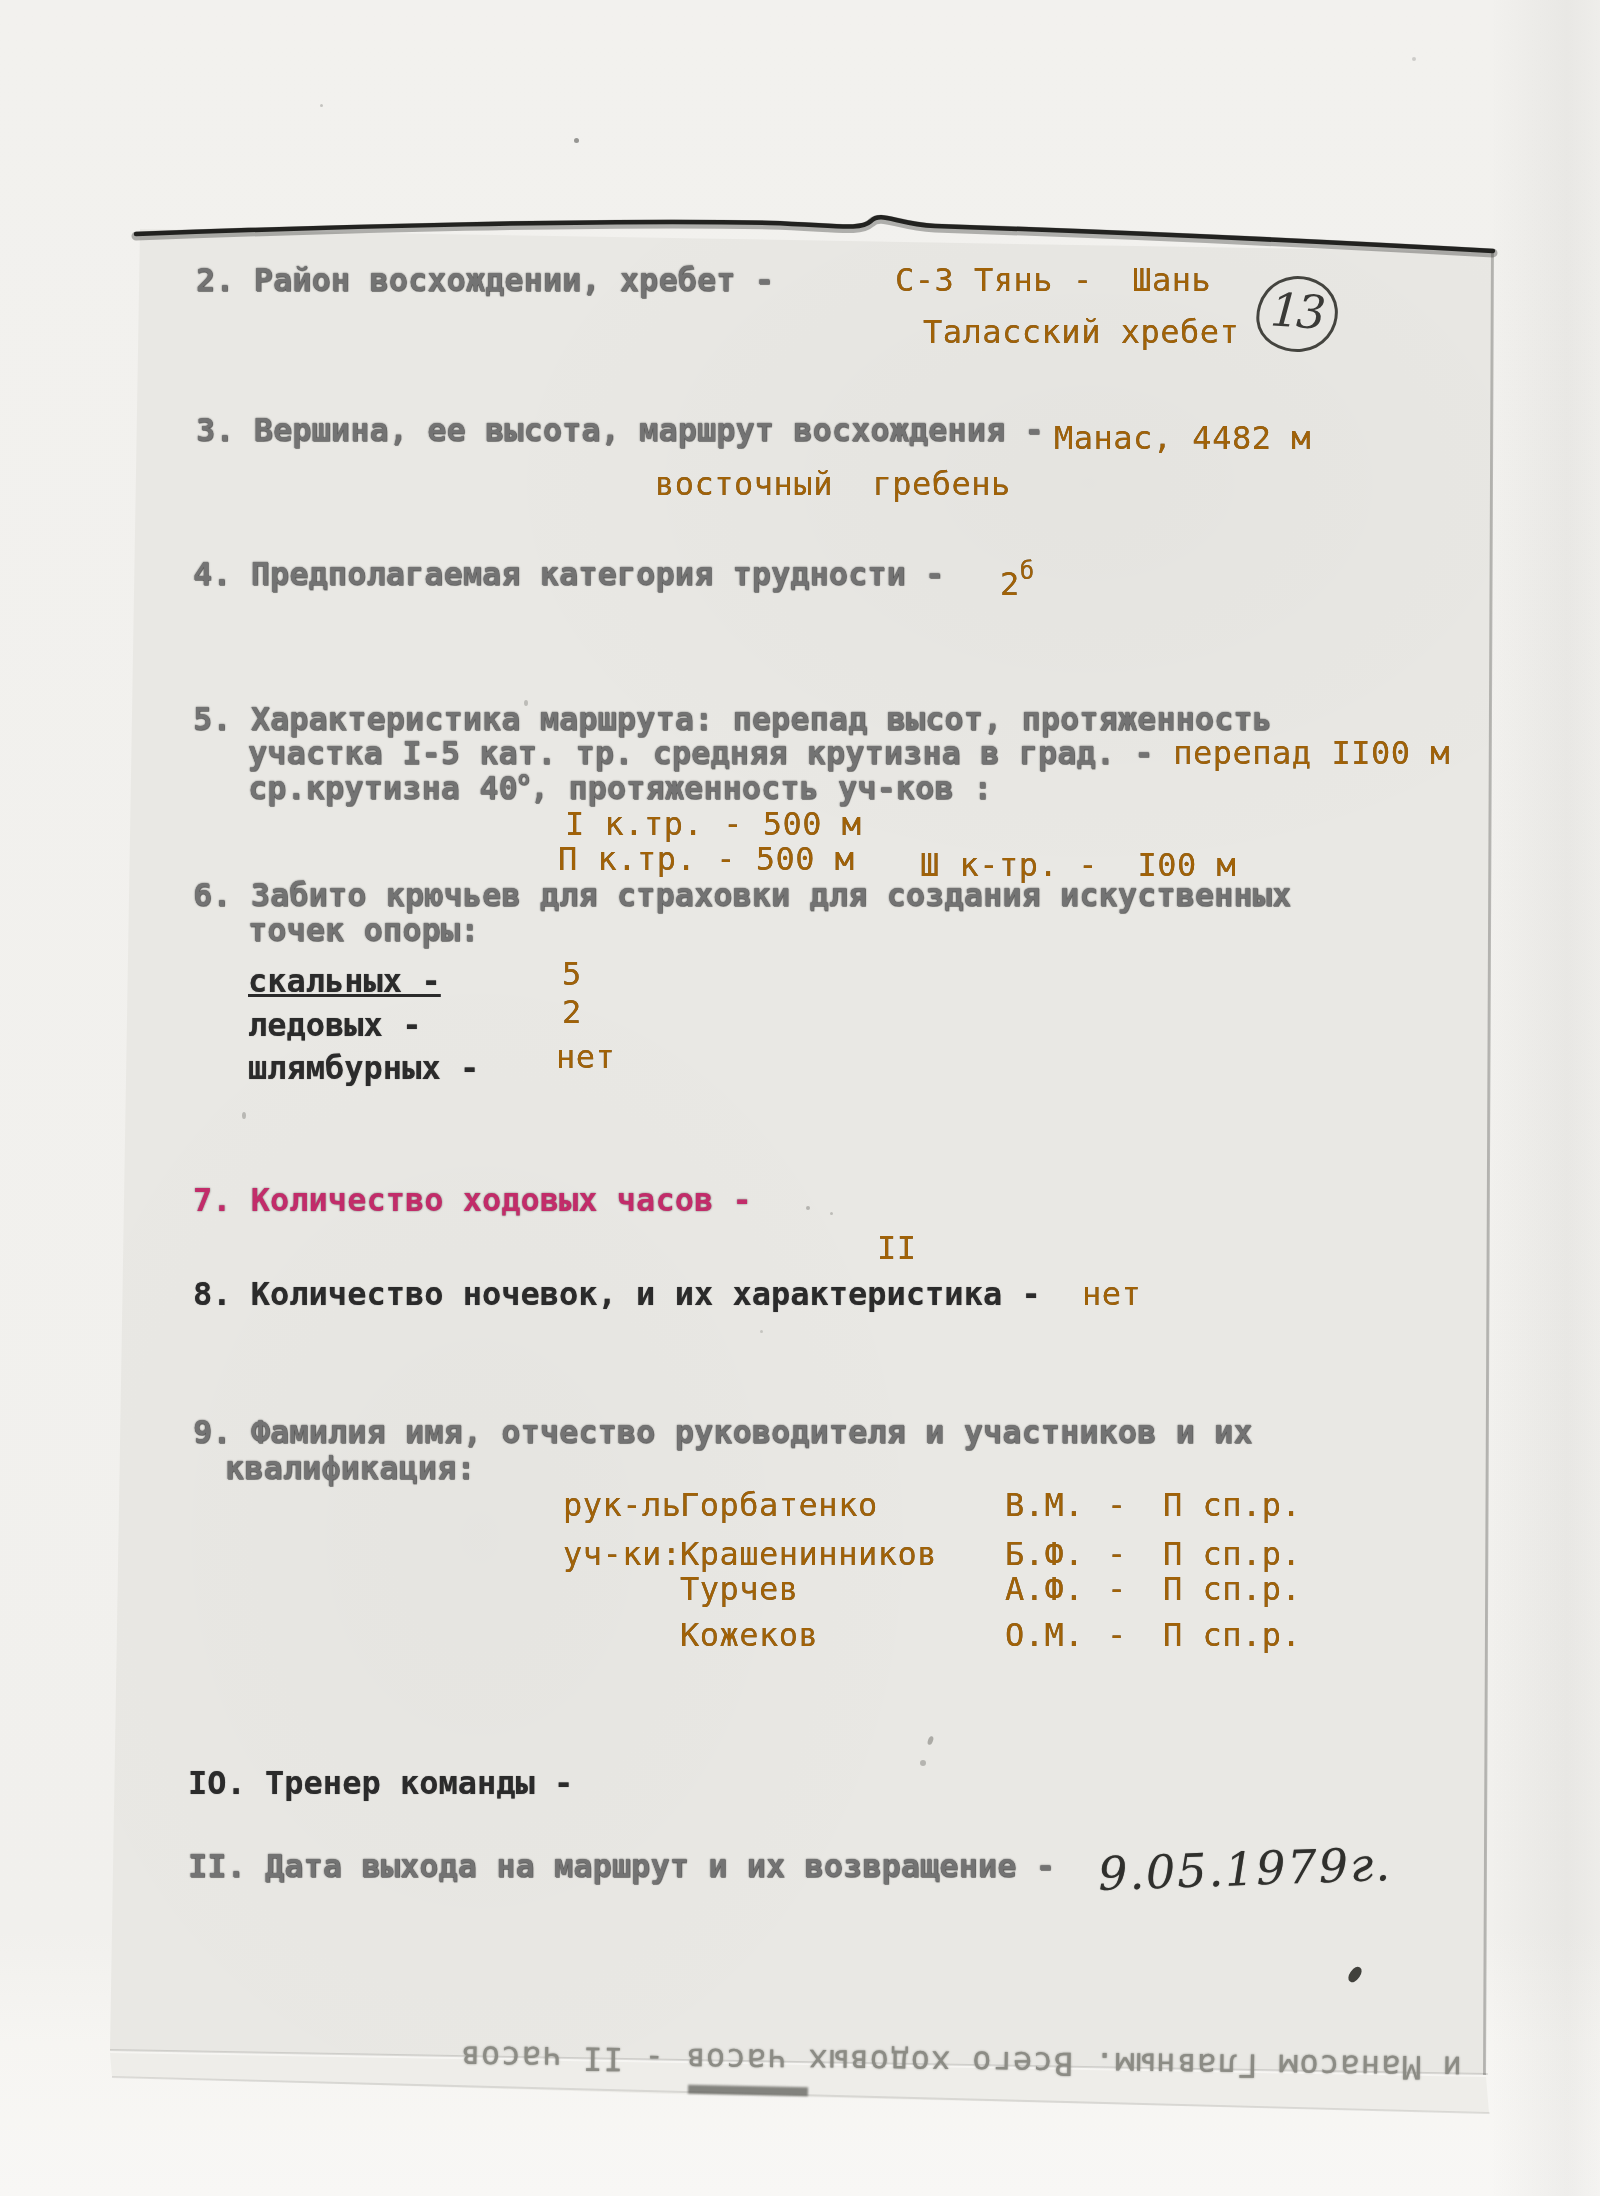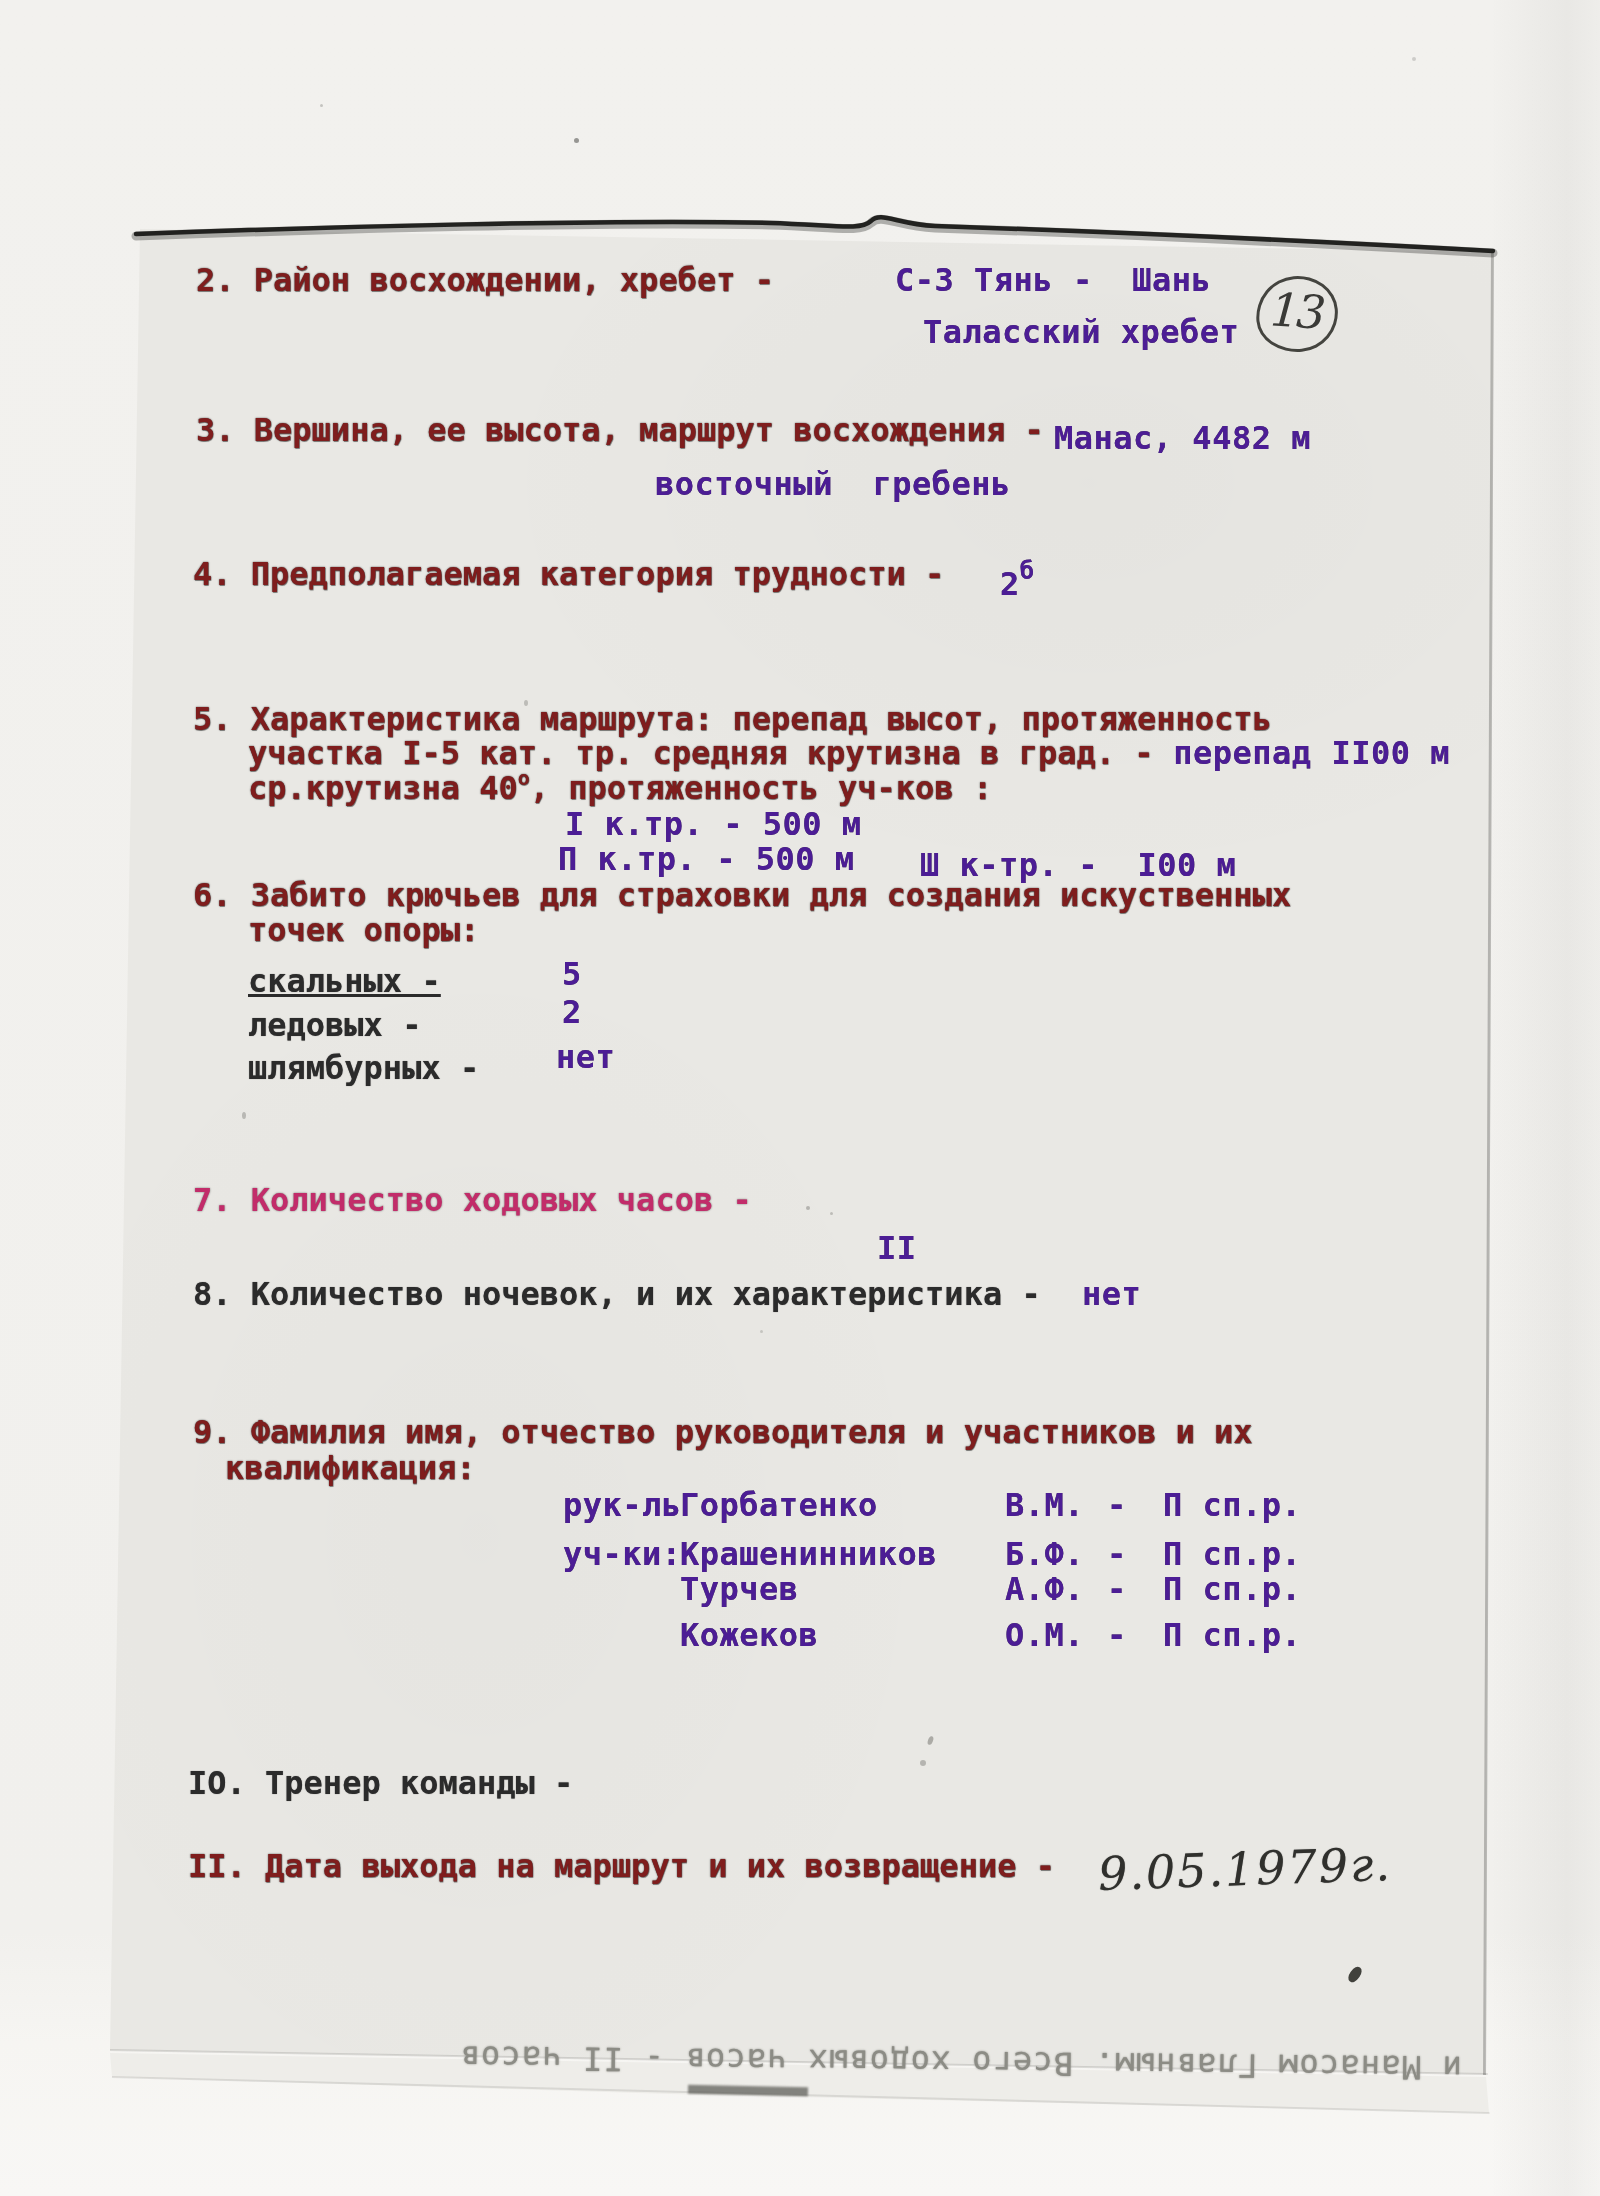--- a/index.html
+++ b/index.html
@@ -14,24 +14,24 @@
     background:
       radial-gradient(900px 600px at 68% 22%,rgba(0,0,0,.018),rgba(0,0,0,0) 70%),
       radial-gradient(700px 900px at 30% 70%,rgba(0,0,0,.015),rgba(0,0,0,0) 70%),
       linear-gradient(180deg,rgba(0,0,0,.045) 0px,rgba(0,0,0,0) 26px),
       #e9e8e4;
     clip-path:polygon(140px 229px,1493px 252px,1485px 2074px,110px 2050px);}
   .paper-strip{position:absolute;inset:0;background:#eeede9;
     clip-path:polygon(110px 2053px,1486px 2077px,1489px 2113px,670px 2094px,112px 2077px);}
   .edgeline{position:absolute;background:rgba(40,40,36,.28);filter:blur(.6px);}
   .tl{position:absolute;white-space:pre;font-size:32px;line-height:36px;color:#262626;}
-  .heavy{font-weight:bold;color:#7f1d1d;
+  .heavy{font-weight:bold;color:#737373;
     text-shadow:0 0 1.6px rgba(12,12,12,.85),.6px .6px 0 rgba(0,0,0,.35);}
   .med{font-weight:bold;color:#2b2b2b;text-shadow:0 0 1px rgba(0,0,0,.55);}
-  .clean{font-weight:bold;color:#4c1d95;letter-spacing:.5px;text-shadow:0 0 .6px rgba(0,0,0,.65);}
+  .clean{font-weight:normal;color:#a16207;letter-spacing:.5px;text-shadow:0 0 .6px rgba(0,0,0,.65);}
   .faint{font-weight:bold;color:#be185d;text-shadow:0 0 2px rgba(80,80,75,.9);opacity:.9;}
   .supb{font-size:24px;position:relative;top:-16px;}
   .supo{font-size:20px;position:relative;top:-14px;}
   .col-role{display:inline-block;width:117px;}
   .col-name{display:inline-block;width:325px;}
   .col-init{display:inline-block;width:102px;}
   .col-dash{display:inline-block;width:56px;}
   .circle13{position:absolute;left:1256px;top:276px;width:76px;height:70px;
     border:3px solid #44443f;border-radius:50% 50% 48% 52% / 55% 48% 52% 45%;
     transform:rotate(-5deg);}

